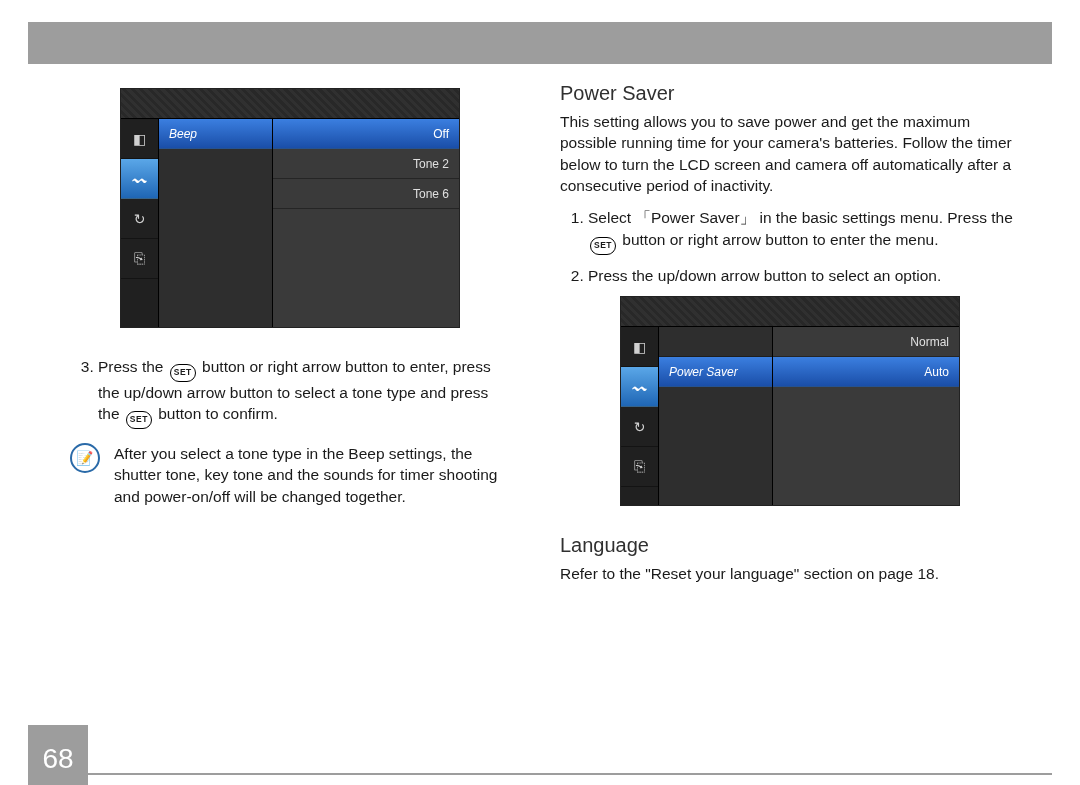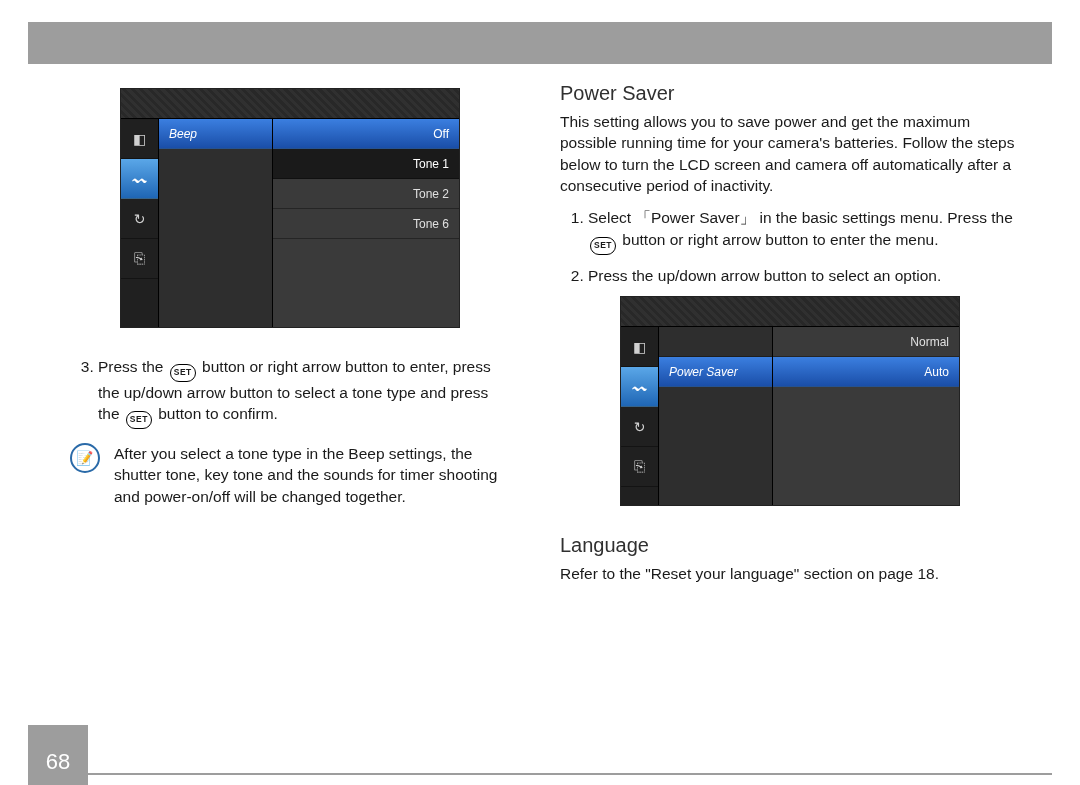--- a/index.html
+++ b/index.html
@@ -157,21 +157,21 @@
     left: 28px; right: 28px;
     bottom: 0;
     height: 60px;
     display: flex;
     align-items: center;
   }
   .pgbox {
     width: 60px; height: 60px;
     background: #9d9d9d;
     color: #fff;
-    font-size: 22px;
+    font-size: 28px;
     display: flex;
     align-items: flex-end;
     justify-content: center;
     padding-bottom: 10px;
   }
   .footrule {
     flex: 1;
     height: 2px;
     background: #9d9d9d;
     margin-top: 38px;
@@ -195,21 +195,20 @@
           <div class="side-cell active">〰</div>
           <div class="side-cell">↻</div>
           <div class="side-cell">⎘</div>
         </div>
         <div class="shot-main">
           <div class="shot-list">
             <div class="mrow sel-blue">Beep</div>
           </div>
           <div class="shot-options">
             <div class="mrow right sel-blue">Off</div>
-            <div class="mrow right sel-dark">Tone 1</div>
             <div class="mrow right">Tone 2</div>
             <div class="mrow right">Tone 6</div>
           </div>
         </div>
       </div>
     </div>
 
     <ol class="steps" start="3">
       <li>
         <span>Press the </span>
@@ -223,21 +222,21 @@
     <div class="note-row">
       <div class="note-ico">📝</div>
       <p class="body">After you select a tone type in the Beep settings, the shutter tone, key tone and the sounds for timer shooting and power-on/off will be changed together.</p>
     </div>
 
   </div>
 
   <div class="col col-right">
 
     <h2 class="section">Power Saver</h2>
-    <p class="body">This setting allows you to save power and get the maximum possible running time for your camera's batteries. Follow the steps below to turn the LCD screen and camera off automatically after a consecutive period of inactivity.</p>
+    <p class="body">This setting allows you to save power and get the maximum possible running time for your camera's batteries. Follow the timer below to turn the LCD screen and camera off automatically after a consecutive period of inactivity.</p>
 
     <ol class="steps">
       <li>
         <span>Select</span>
         <span class="cbracket">「</span><span>Power Saver</span><span class="cbracket">」</span>
         <span>in the basic settings menu. Press the </span>
         <span class="set-btn">SET</span>
         <span> button or right arrow button to enter the menu.</span>
       </li>
       <li>Press the up/down arrow button to select an option.</li>

